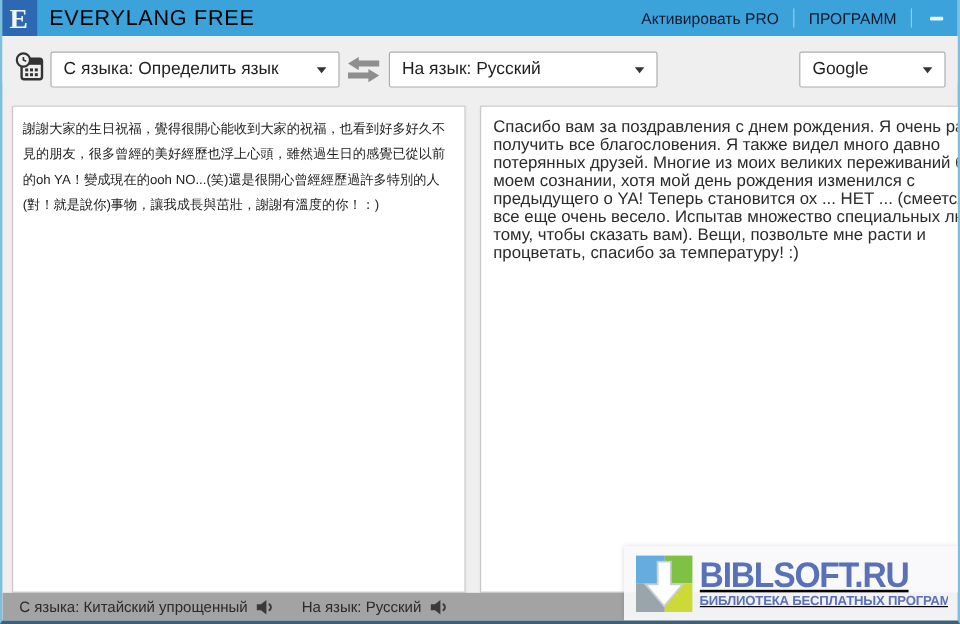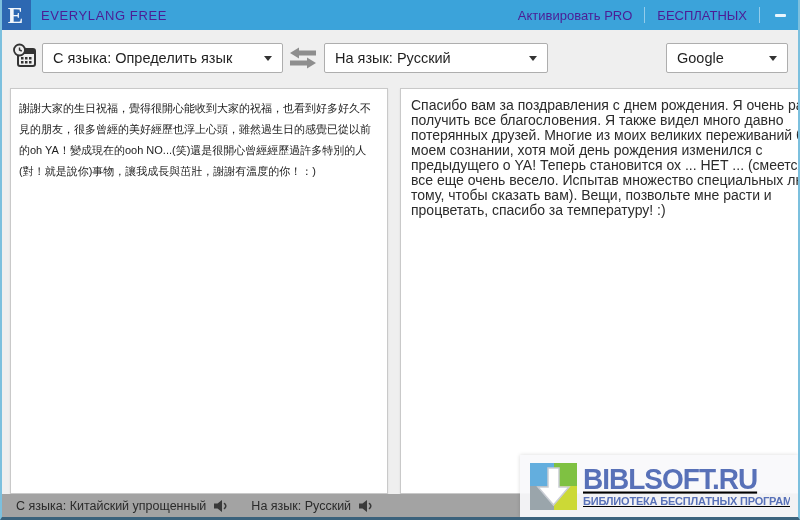--- a/index.html
+++ b/index.html
@@ -21,28 +21,28 @@
   }
   .logo-box {
     width: 31px; height: 30px; background: #2d68b2;
     display: flex; align-items: center; justify-content: center; flex: 0 0 auto;
   }
   .logo-letter {
     font-family: "Liberation Serif", serif; font-weight: bold;
     color: #f2f6fb; font-size: 23px; line-height: 1;
   }
   .app-title {
-    color: #4c1d95; font-size: 13px; letter-spacing: 0.6px;
+    color: #000000; font-size: 18px; letter-spacing: 0.6px;
     margin-left: 10px; font-weight: 400;
   }
   .titlebar-right {
     margin-left: auto; display: flex; align-items: center; height: 100%;
   }
   .titlebar-link {
-    color: #4c1d95; font-size: 13px; padding: 12px 12px; cursor: default;
+    color: #0f172a; font-size: 13px; padding: 12px 12px; cursor: default;
     height: 100%; display: flex; align-items: center;
   }
   .tb-sep { width: 1px; height: 16px; background: rgba(255,255,255,0.45); }
   .minimize-btn {
     width: 40px; height: 100%; display: flex; align-items: center; justify-content: center;
   }
   .minimize-glyph { width: 11px; height: 3px; background: #e8f5fd; border-radius: 1px; }
 
   
   .toolbar { position: absolute; left: 0; top: 30px; width: 796px; height: 39px; background: #efefef; }
@@ -116,21 +116,21 @@
 <div id="app">
 
   <div class="titlebar">
     <div class="logo-box">
       <span class="logo-letter">E</span>
     </div>
     <span class="app-title">EVERYLANG FREE</span>
     <div class="titlebar-right">
       <span class="titlebar-link">Активировать PRO</span>
       <span class="tb-sep"></span>
-      <span class="titlebar-link">БЕСПЛАТНЫХ</span>
+      <span class="titlebar-link">ПРОГРАММ</span>
       <span class="tb-sep"></span>
       <div class="minimize-btn">
         <span class="minimize-glyph"></span>
       </div>
     </div>
   </div>
 
   <div class="toolbar">
     <div class="history-btn">
       <span>

